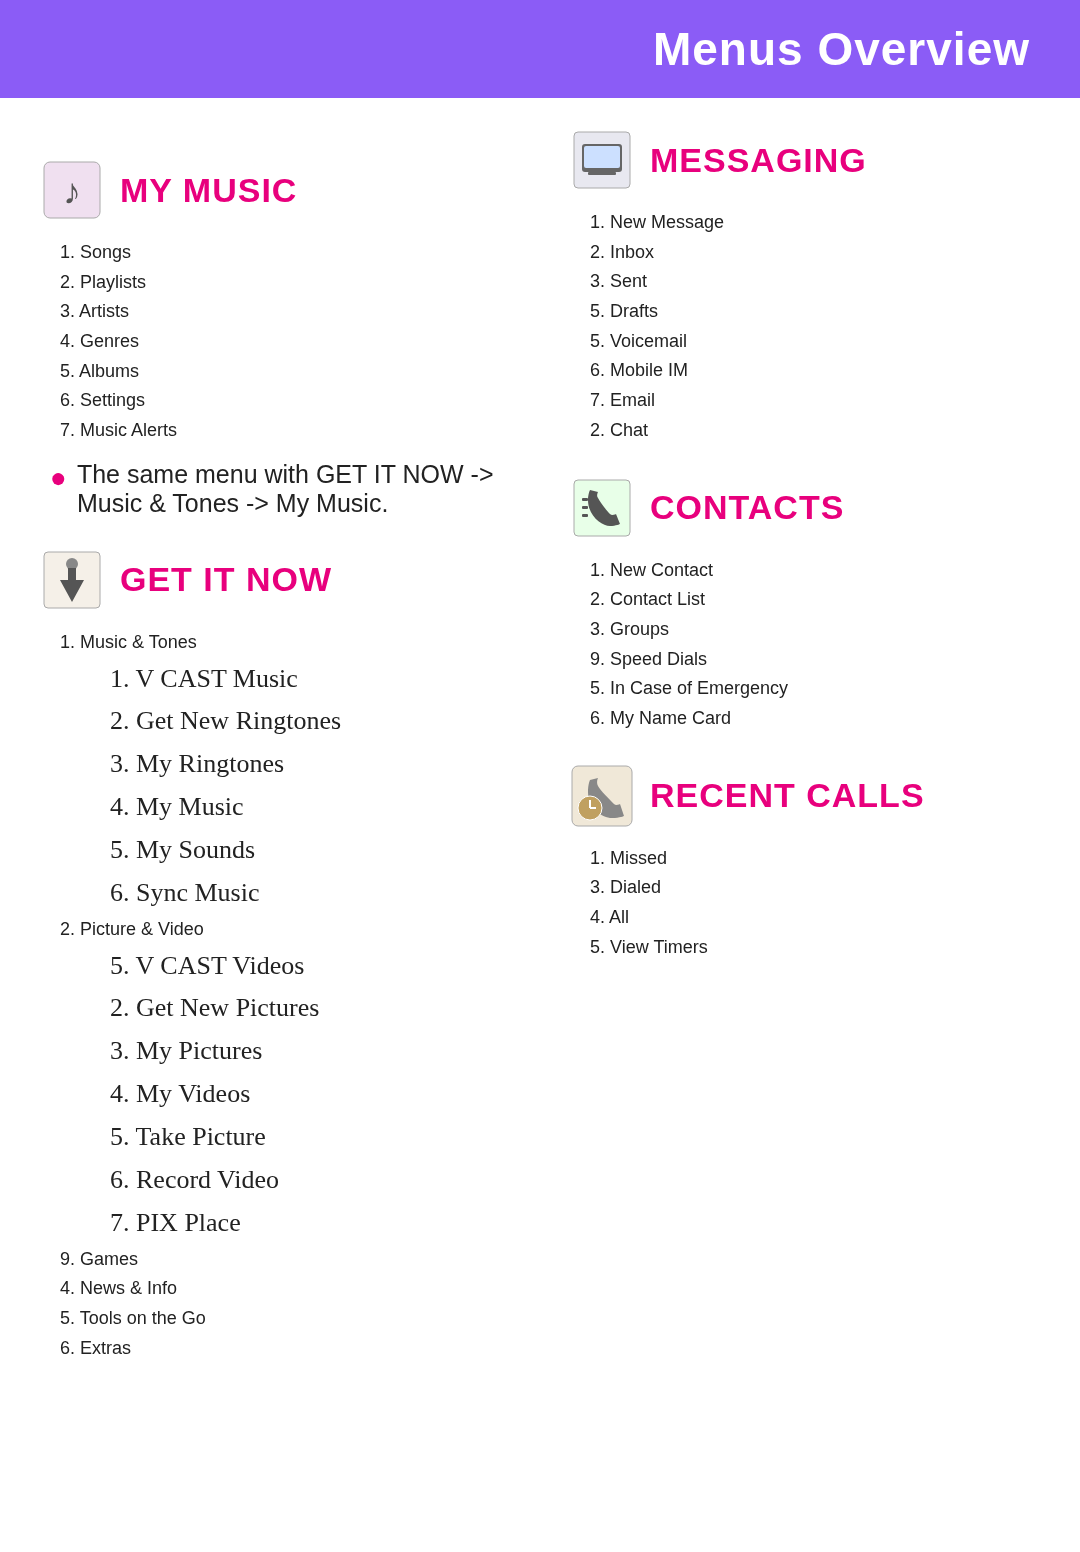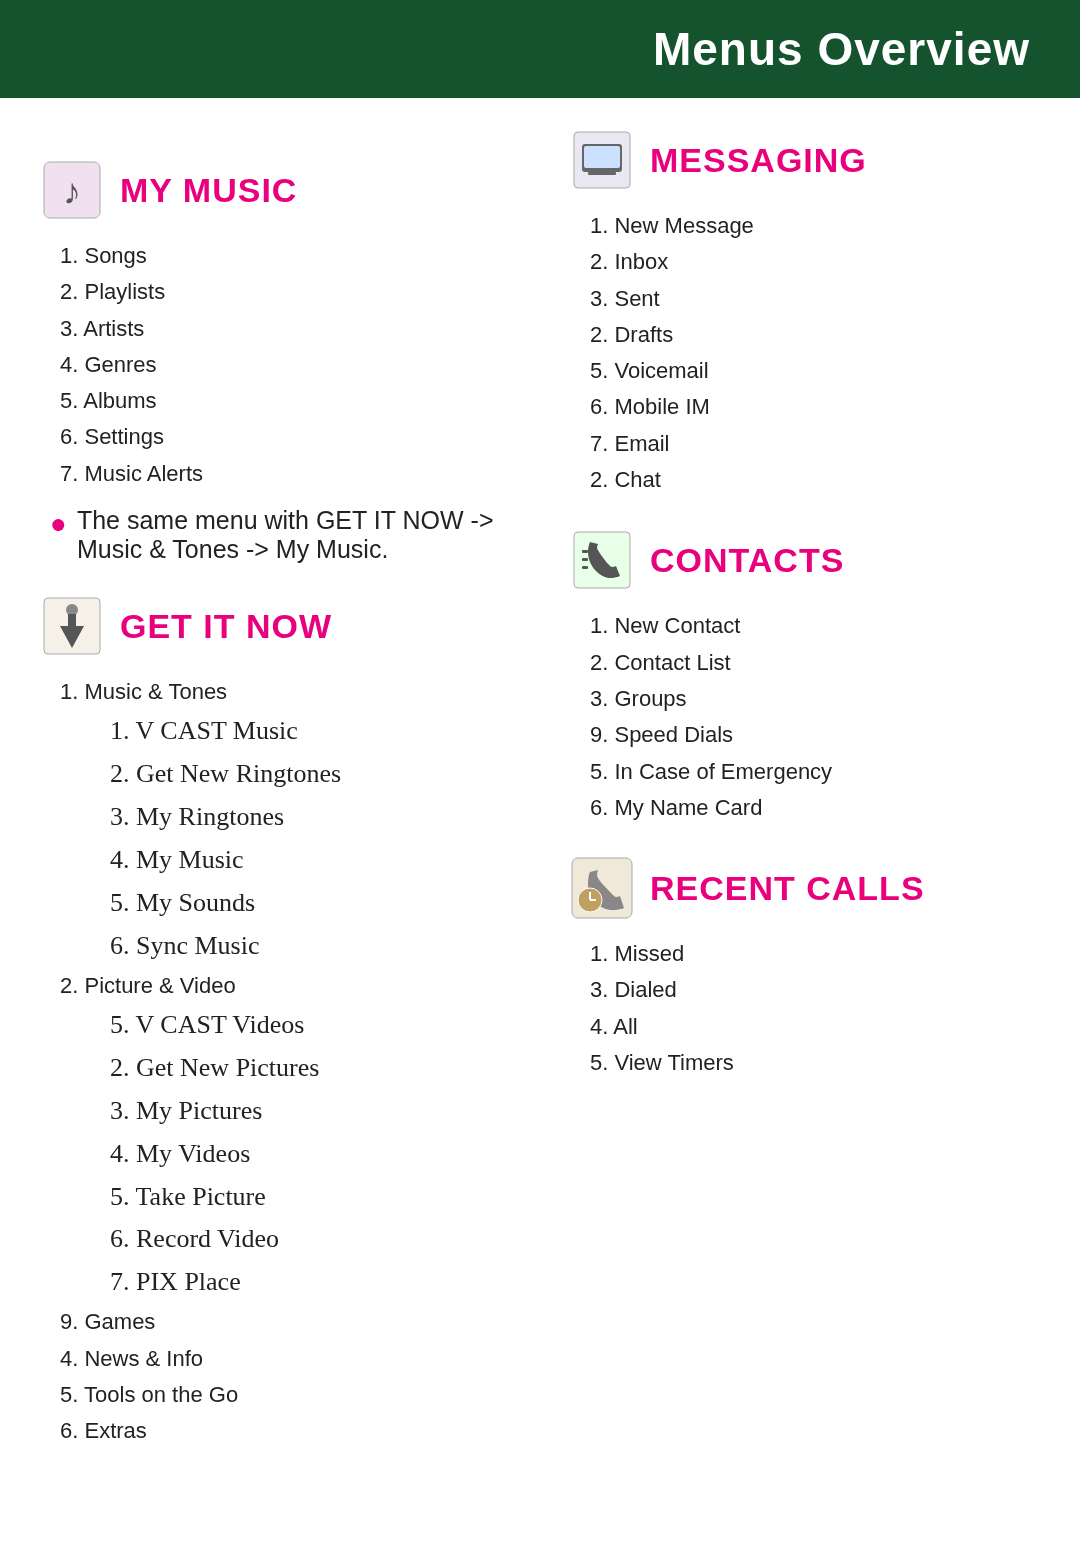--- a/index.html
+++ b/index.html
@@ -9,21 +9,21 @@
       min-height: 1552px;
       background: #ffffff;
       font-family: Arial, Helvetica, sans-serif;
       font-size: 28px;
       color: #222;
       position: relative;
     }
 
     
     .header {
-      background: #14532d;
+      background: #8b5cf6;
       text-align: right;
       padding: 22px 50px 22px 0;
     }
     .header-title {
       color: #ffffff;
       font-size: 46px;
       font-weight: bold;
       letter-spacing: 1px;
     }
 
@@ -71,21 +71,21 @@
       justify-content: center;
     }
 
     
     .menu-list {
       list-style: none;
       padding-left: 20px;
     }
 
     .menu-list li {
-      font-size: 22px;
+      font-size: 18px;
       line-height: 1.65;
       color: #222;
     }
 
     .menu-list.sub {
       padding-left: 50px;
     }
 
     .menu-list.sub li {
       font-size: 26px;
@@ -204,21 +204,21 @@
           <rect x="16" y="42" width="28" height="3" rx="1" fill="#666"></rect>
         </svg>
       </div>
       <span class="section-title">MESSAGING</span>
     </div>
 
     <ul class="menu-list">
       <li>1.  New Message</li>
       <li>2.  Inbox</li>
       <li>3.  Sent</li>
-      <li>2.  Drafts</li>
+      <li>5.  Drafts</li>
       <li>5.  Voicemail</li>
       <li>6.  Mobile IM</li>
       <li>7.  Email</li>
       <li>2.  Chat</li>
     </ul>
 
     <div class="section-header">
       <div class="section-icon">
         <svg width="60" height="60" viewBox="0 0 60 60">
           <rect x="2" y="2" width="56" height="56" rx="4" fill="#e8ffe8" stroke="#aaa" stroke-width="1"></rect>

